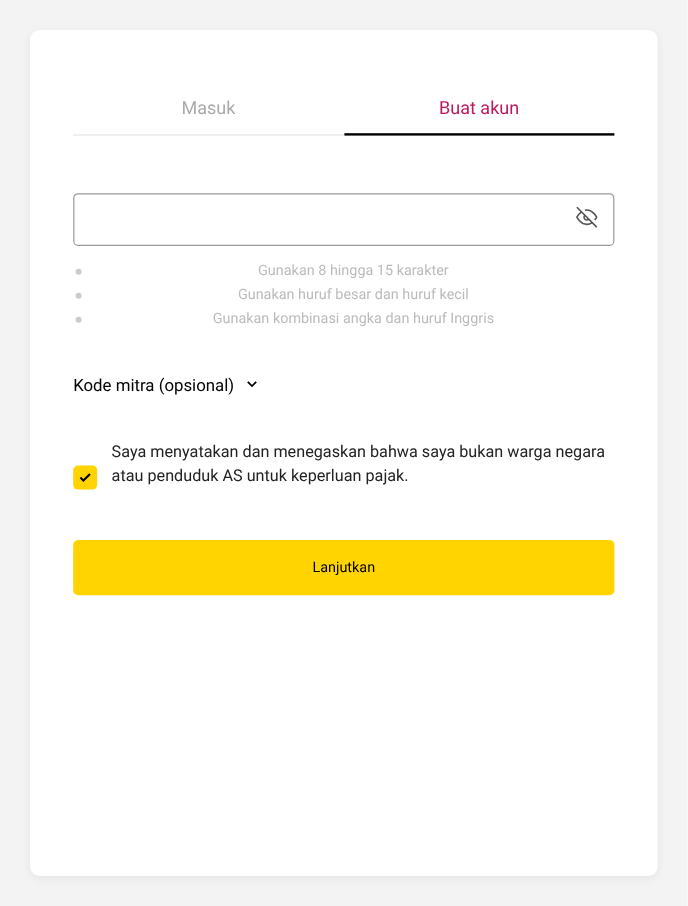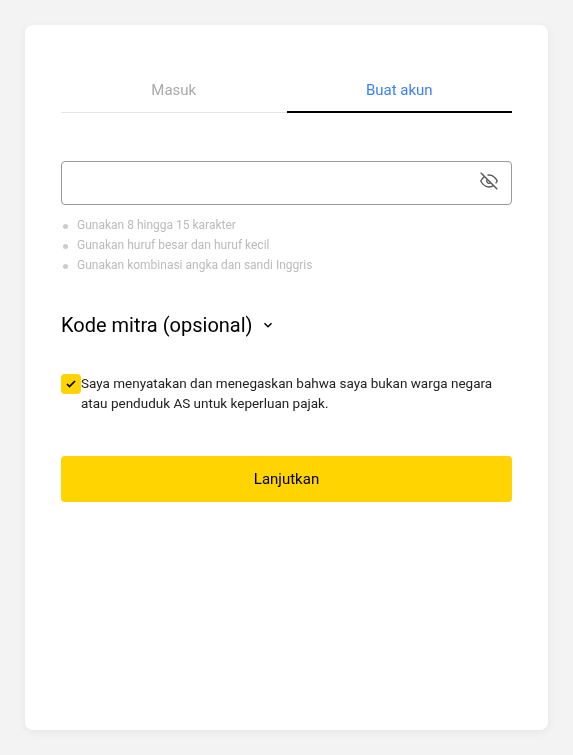--- a/index.html
+++ b/index.html
@@ -29,21 +29,21 @@
     .tab {
       flex: 1;
       text-align: center;
       padding: 12px 0;
       font-size: 15px;
       cursor: pointer;
       border-bottom: 1px solid #e5e5e5;
       color: #aaa;
     }
     .tab.active {
-      color: #3b82f6;
+      color: #be185d;
       border-bottom: 2px solid #000;
     }
     .field-group {
       margin-bottom: 24px;
     }
     .field-label {
       font-size: 13px;
       color: #222;
       margin-bottom: 8px;
       display: block;
@@ -86,44 +86,46 @@
     }
     .hints {
       list-style: none;
       margin-top: 10px;
     }
     .hints li {
       font-size: 12px;
       color: #bbb;
       padding: 3px 0 3px 16px;
       position: relative;
+      text-align: center;
     }
     .hints li::before {
       content: "";
       width: 5px;
       height: 5px;
       background: #ccc;
       border-radius: 50%;
       position: absolute;
       left: 2px;
       top: 9px;
     }
     .partner-code {
       display: flex;
       align-items: center;
       gap: 8px;
-      font-size: 20px;
+      font-size: 14px;
       color: #000;
       cursor: pointer;
       margin-top: 38px;
       margin-bottom: 36px;
     }
     .checkbox-row {
       display: flex;
-      align-items: flex-start;
+      align-items: flex-end;
+      gap: 12px;
       margin-bottom: 42px;
     }
     .checkbox {
       width: 20px;
       height: 20px;
       background: #ffd400;
       border-radius: 4px;
       display: flex;
       align-items: center;
       justify-content: center;
@@ -138,21 +140,21 @@
       font-size: 13.5px;
       color: #222;
       line-height: 1.5;
     }
     .submit-btn {
       width: 100%;
       height: 46px;
       background: #ffd400;
       border: none;
       border-radius: 4px;
-      font-size: 15px;
+      font-size: 12px;
       color: #000;
       cursor: pointer;
     }
   </style>
 </head>
 <body>
 
 <div class="card">
   <div class="tabs">
     <div class="tab">Masuk</div>
@@ -167,21 +169,21 @@
       <span class="eye-icon">
         <svg width="18" height="18" viewBox="0 0 24 24" fill="none" stroke="currentColor" stroke-width="1.8">
             <path d="M17.94 17.94A10.07 10.07 0 0 1 12 20c-7 0-11-8-11-8a18.45 18.45 0 0 1 5.06-5.94M9.9 4.24A9.12 9.12 0 0 1 12 4c7 0 11 8 11 8a18.5 18.5 0 0 1-2.16 3.19m-6.72-1.07a3 3 0 1 1-4.24-4.24"></path>
             <line x1="1" y1="1" x2="23" y2="23"></line>
           </svg>
       </span>
     </div>
     <ul class="hints">
       <li>Gunakan 8 hingga 15 karakter</li>
       <li>Gunakan huruf besar dan huruf kecil</li>
-      <li>Gunakan kombinasi angka dan sandi Inggris</li>
+      <li>Gunakan kombinasi angka dan huruf Inggris</li>
     </ul>
   </div>
 
   <div class="partner-code">
     <span>Kode mitra (opsional)</span>
     <span>
       <svg width="14" height="14" viewBox="0 0 24 24" fill="none" stroke="currentColor" stroke-width="2.5">
           <polyline points="6 9 12 15 18 9"></polyline>
         </svg>
     </span>

